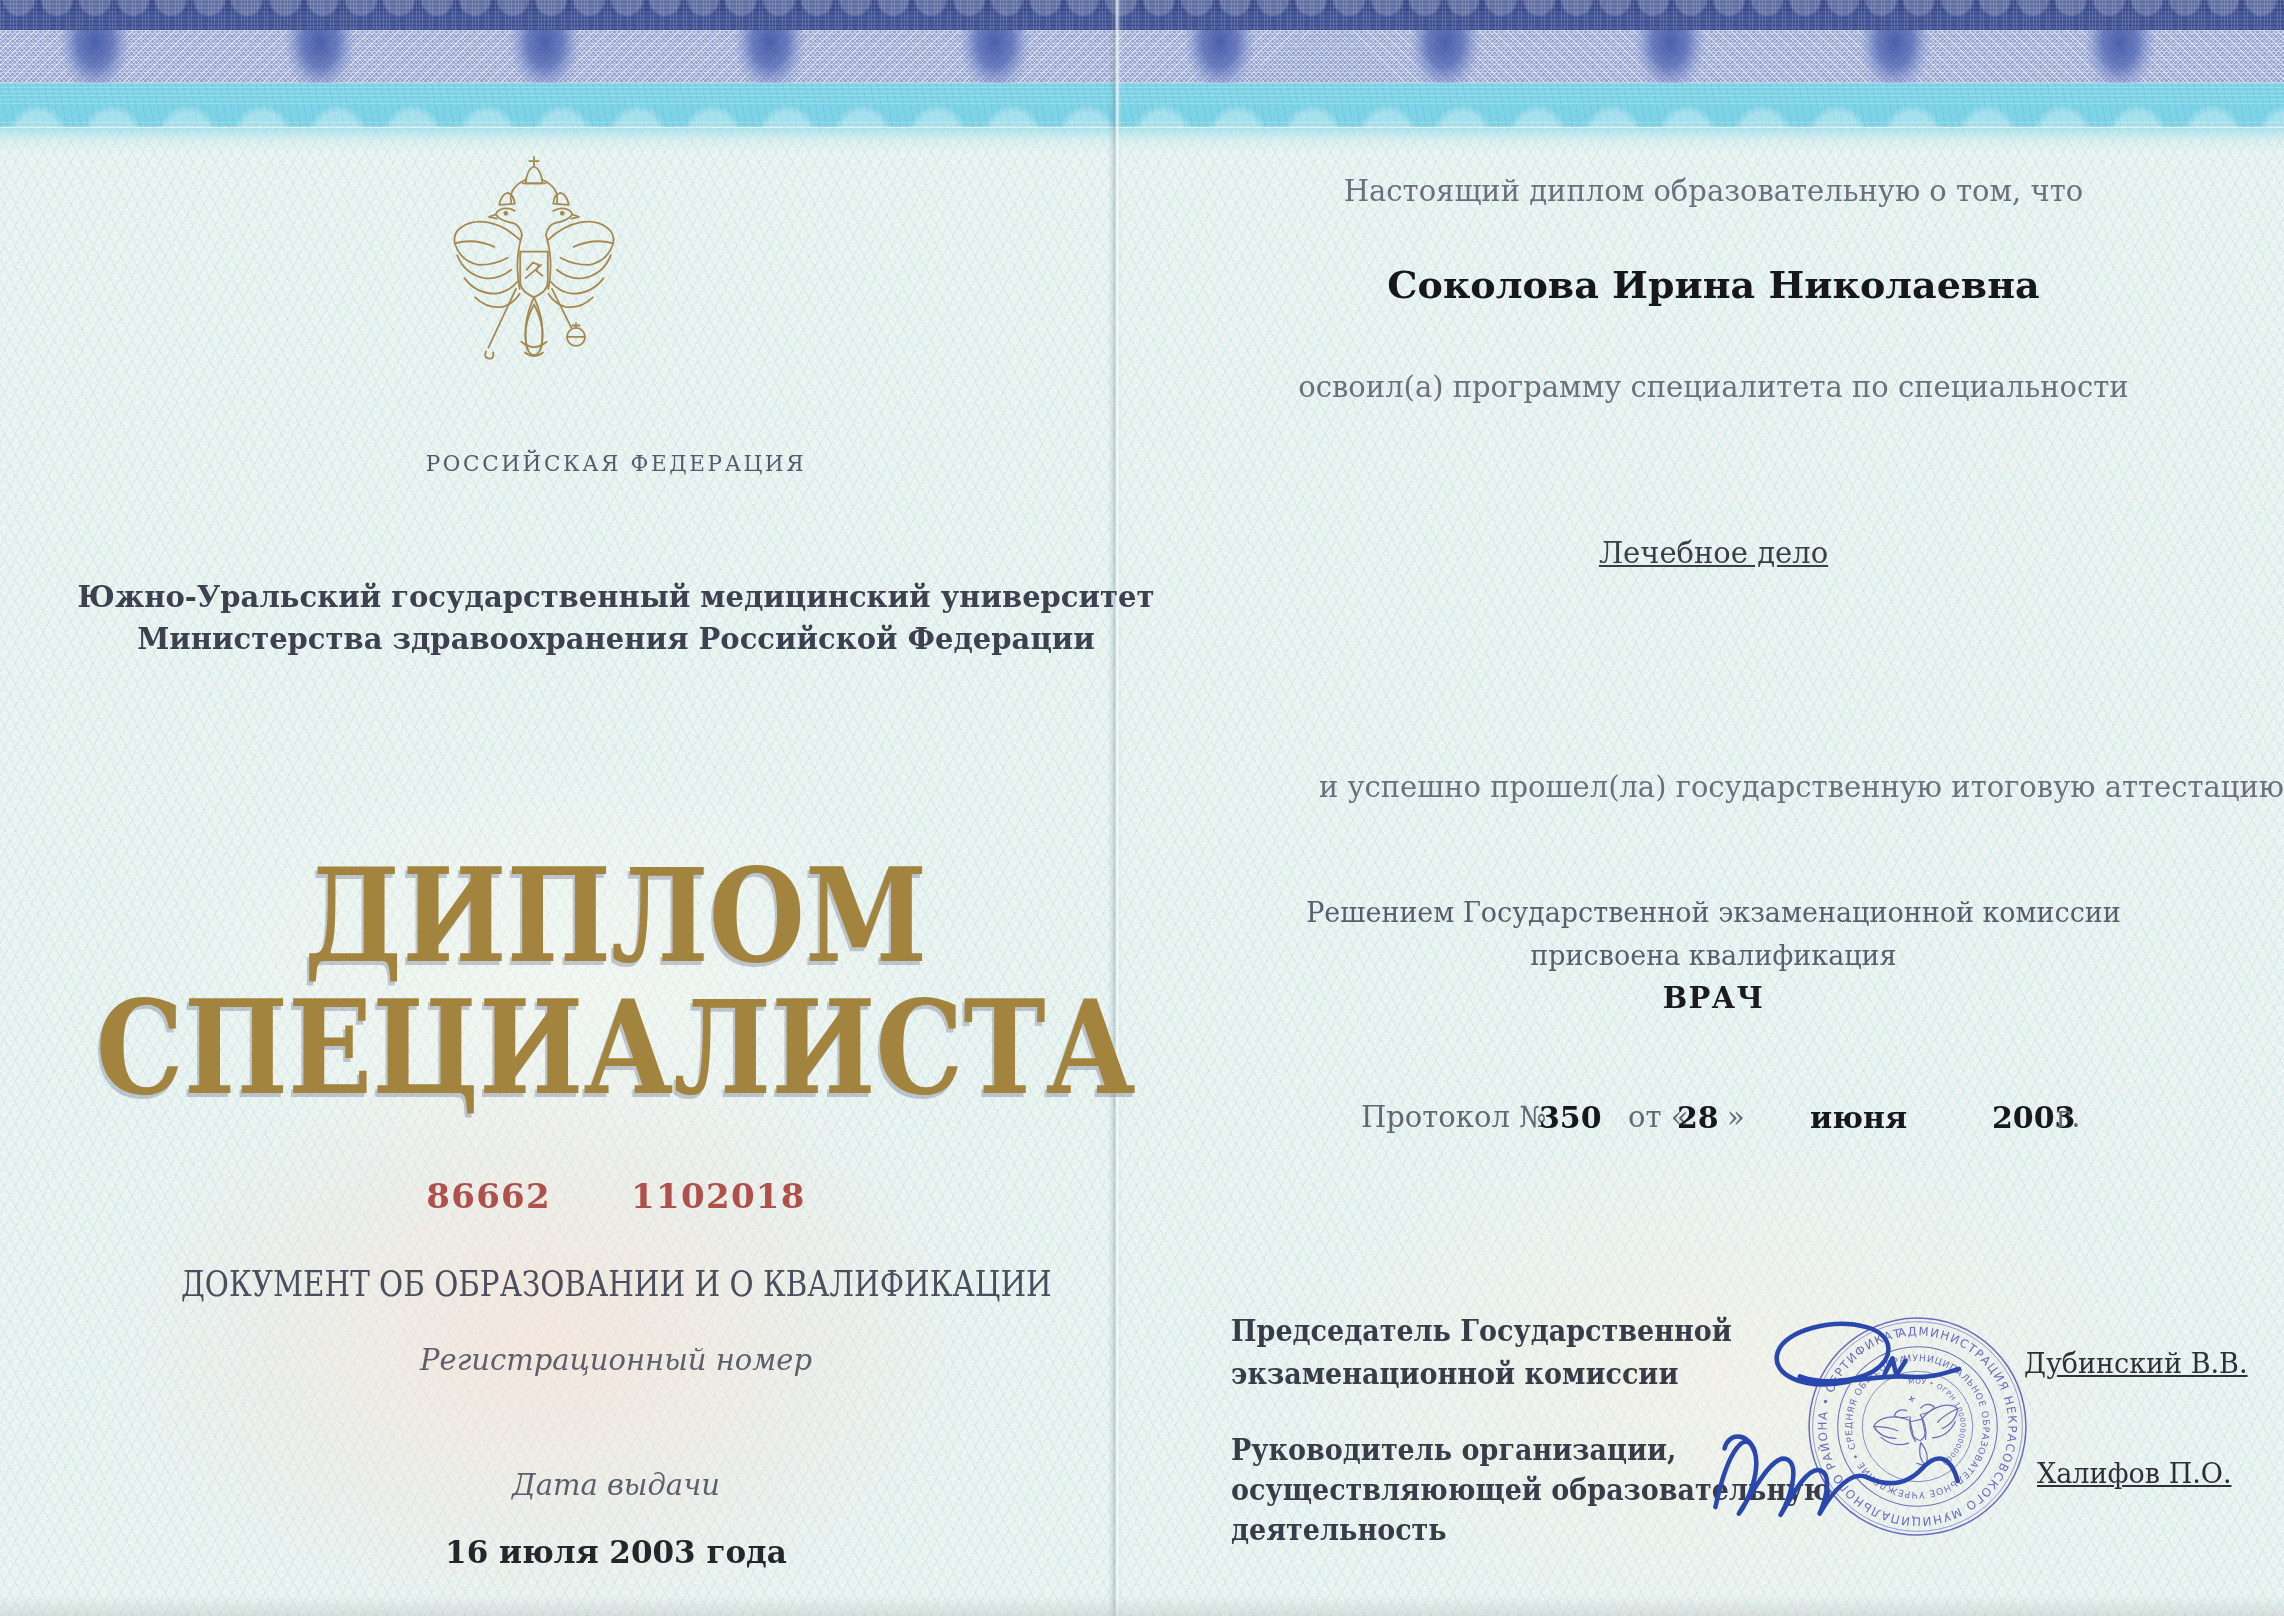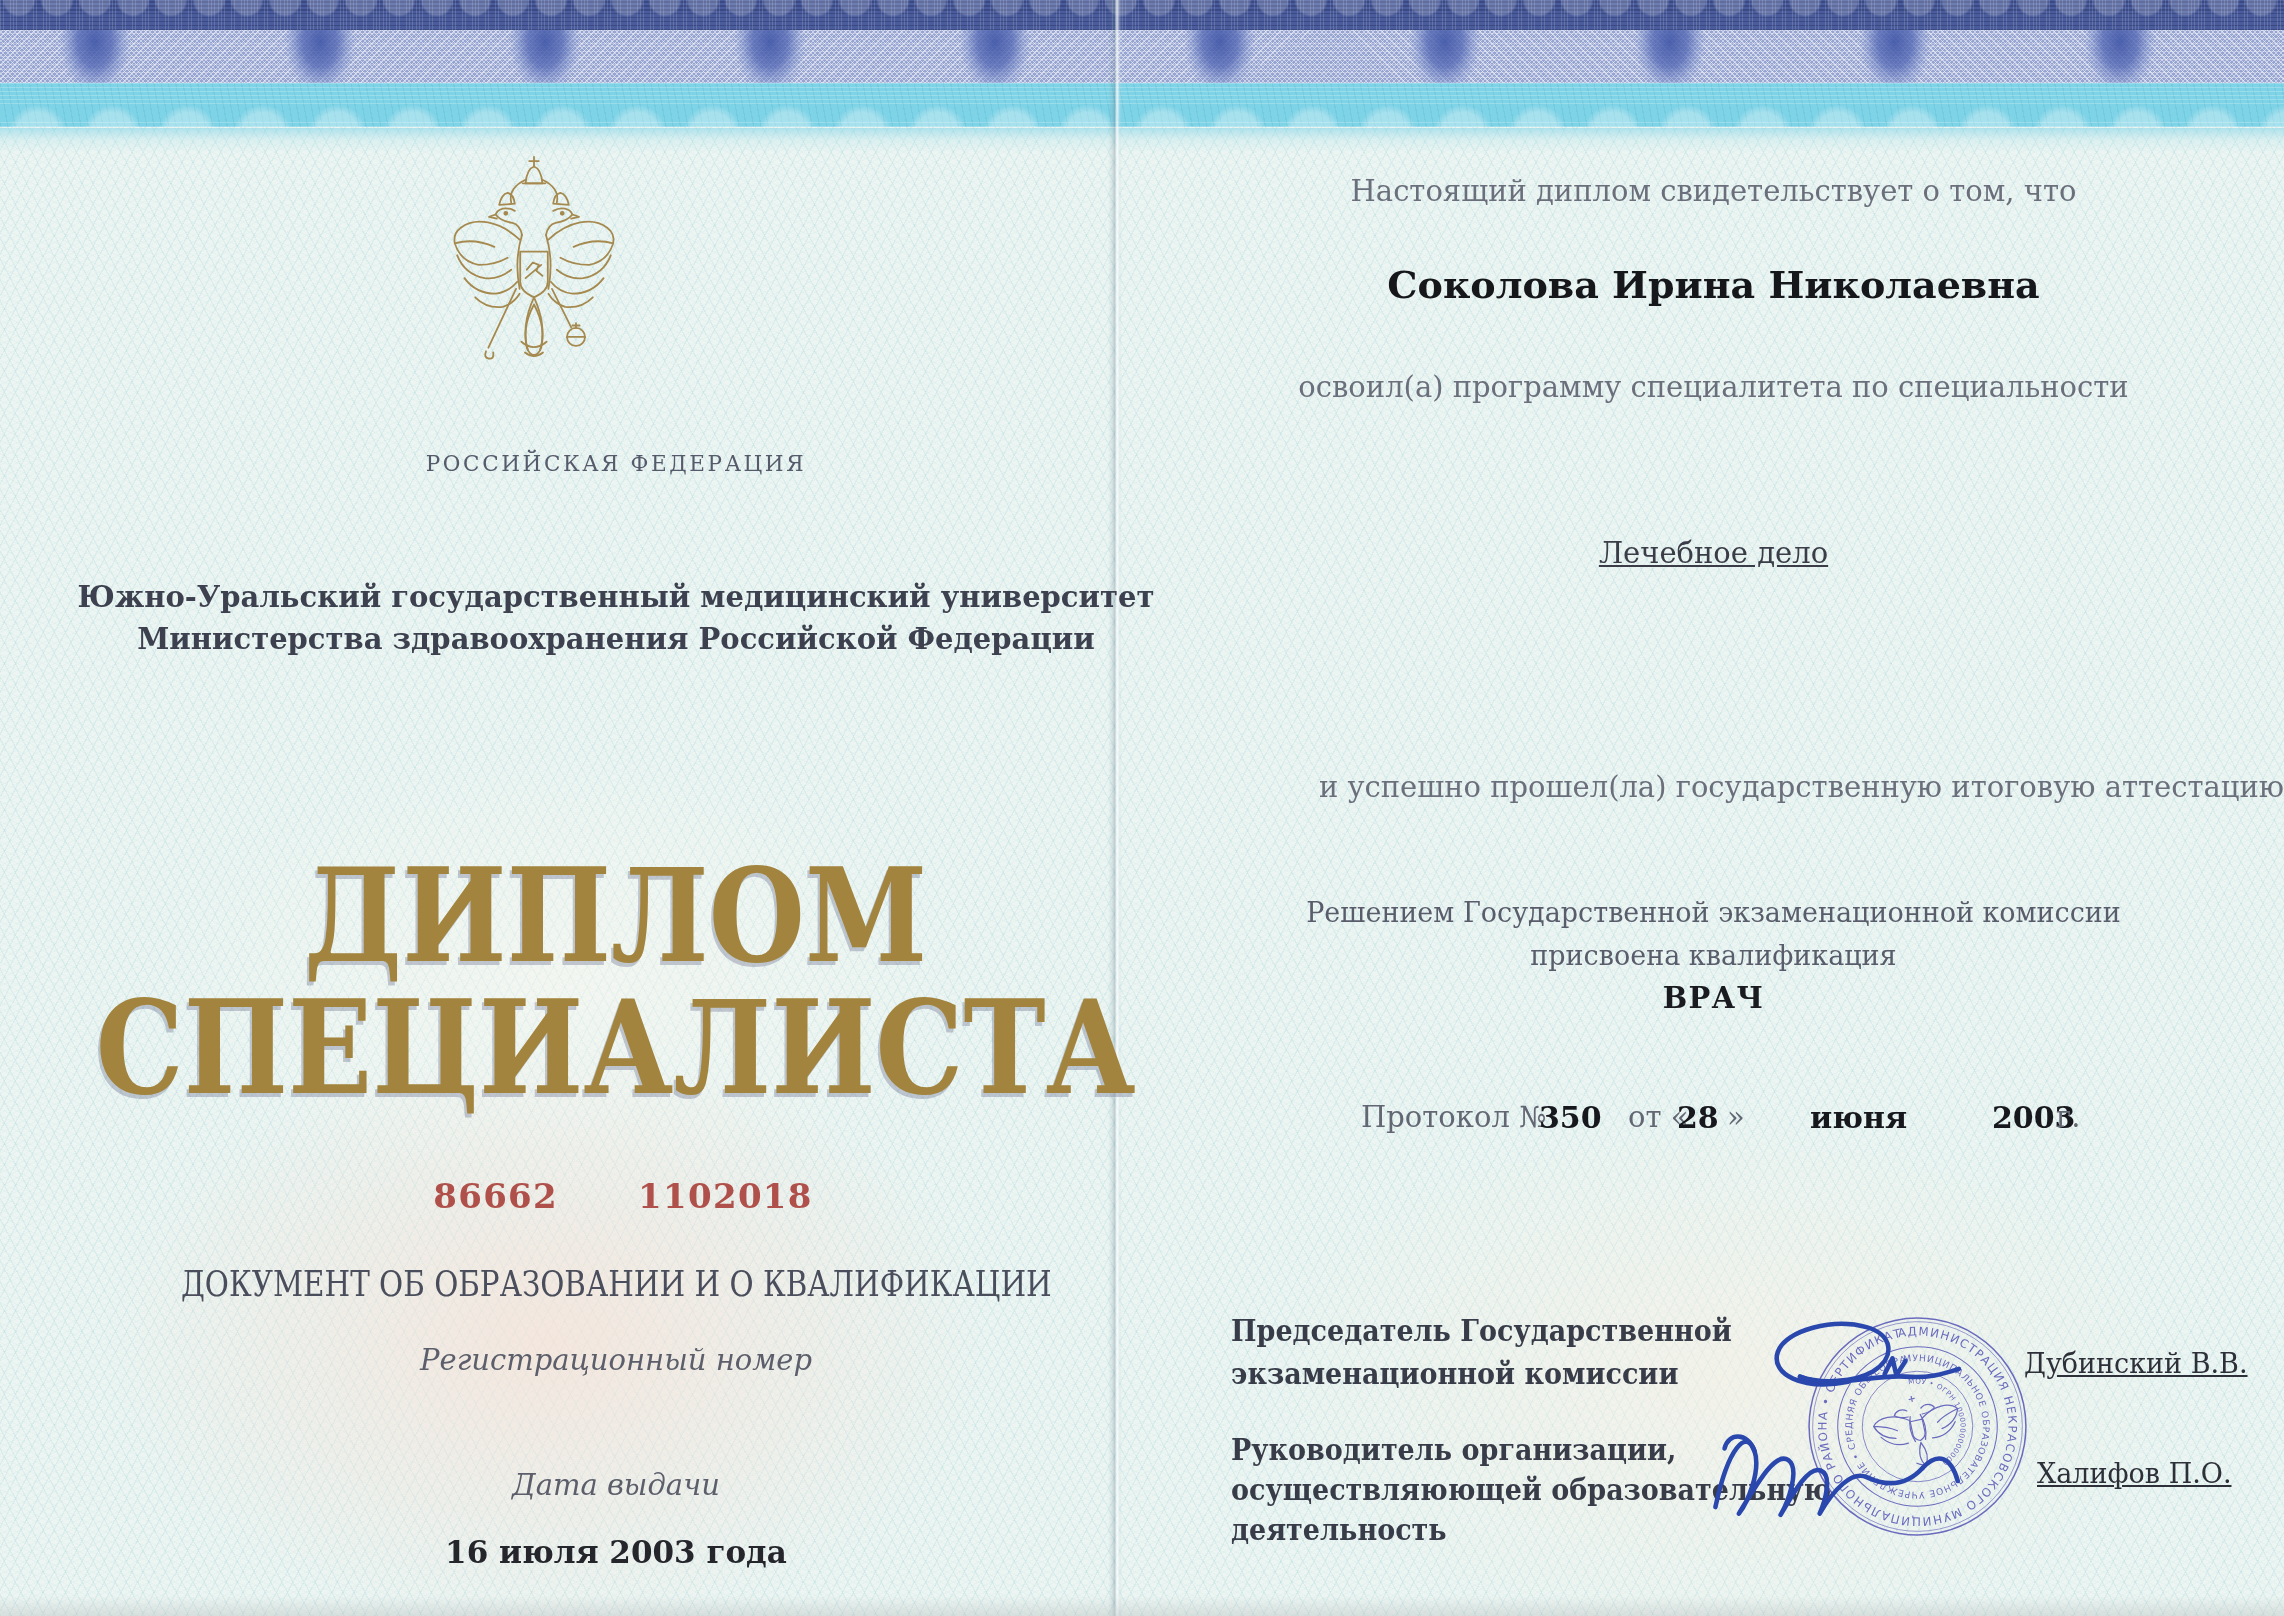--- a/index.html
+++ b/index.html
@@ -64,21 +64,21 @@
   .rline{position:absolute;left:1143px;width:1141px;text-align:center;}
   .cond{display:inline-block;transform:scaleX(0.9);transform-origin:center;}
   .cond-l{display:inline-block;transform:scaleX(0.9);transform-origin:left center;}
   
   .country{top:451px;font-size:21.5px;letter-spacing:2.6px;color:#565b6c;}
   .univ{top:576px;font-size:29px;font-weight:bold;color:#3d414f;line-height:42px;}
   .diploma-title{color:#a2843e;font-weight:bold;text-shadow:-2.6px 3.9px 0.7px rgba(112,118,146,0.38);}
   .dt1{top:839px;font-size:130px;}
   .dt2{top:971px;font-size:130px;}
   .dt1 .cond,.dt2 .cond{transform:scale(0.85,1.0);}
-  .serials{top:1176px;font-size:34px;font-weight:bold;color:#b0504a;letter-spacing:1.3px;margin-left:7px;}
+  .serials{top:1176px;font-size:34px;font-weight:bold;color:#b0504a;letter-spacing:1.3px;}
   .serials span{margin:0 40px;}
   .dockind{top:1264px;font-size:35px;color:#4a4e5c;}
   .dockind .cond{transform:scaleX(0.84);}
   .reglabel{top:1343px;font-size:29px;font-style:italic;color:#5c5f6b;}
   .regnum{top:1380px;font-size:23.4px;font-weight:bold;color:#2c2e35;}
   .datelabel{top:1468px;font-size:29px;font-style:italic;color:#5c5f6b;}
   .issuedate{top:1534px;font-size:31px;font-weight:bold;color:#24262c;}
   
   .intro{top:174px;font-size:29px;color:#6b6f7c;}
   .holder{top:262px;font-size:38px;font-weight:bold;color:#16171b;}
@@ -171,21 +171,21 @@
     <span>86662</span><span>1102018</span>
   </div>
 
   <div class="lline dockind"><span class="cond">ДОКУМЕНТ ОБ ОБРАЗОВАНИИ И О КВАЛИФИКАЦИИ</span></div>
 
   <div class="lline reglabel">Регистрационный номер</div>
 
   <div class="lline datelabel">Дата выдачи</div>
   <div class="lline issuedate">16 июля 2003 года</div>
 
-  <div class="rline intro">Настоящий диплом свидетельствует о том, что</div>
+  <div class="rline intro">Настоящий диплом образовательную о том, что</div>
   <div class="rline holder">Соколова Ирина Николаевна</div>
   <div class="rline program">освоил(а) программу специалитета по специальности</div>
   <div class="rline specialty">Лечебное дело</div>
   <div class="rline attest">и успешно прошел(ла) государственную итоговую аттестацию</div>
   <div class="rline comm1">Решением Государственной экзаменационной комиссии</div>
   <div class="rline comm2">присвоена квалификация</div>
   <div class="rline qual">ВРАЧ</div>
 
   <div class="pr pr-label" style="left:1361px">Протокол №</div>
   <div class="pr pr-val" style="left:1539px">350</div>

